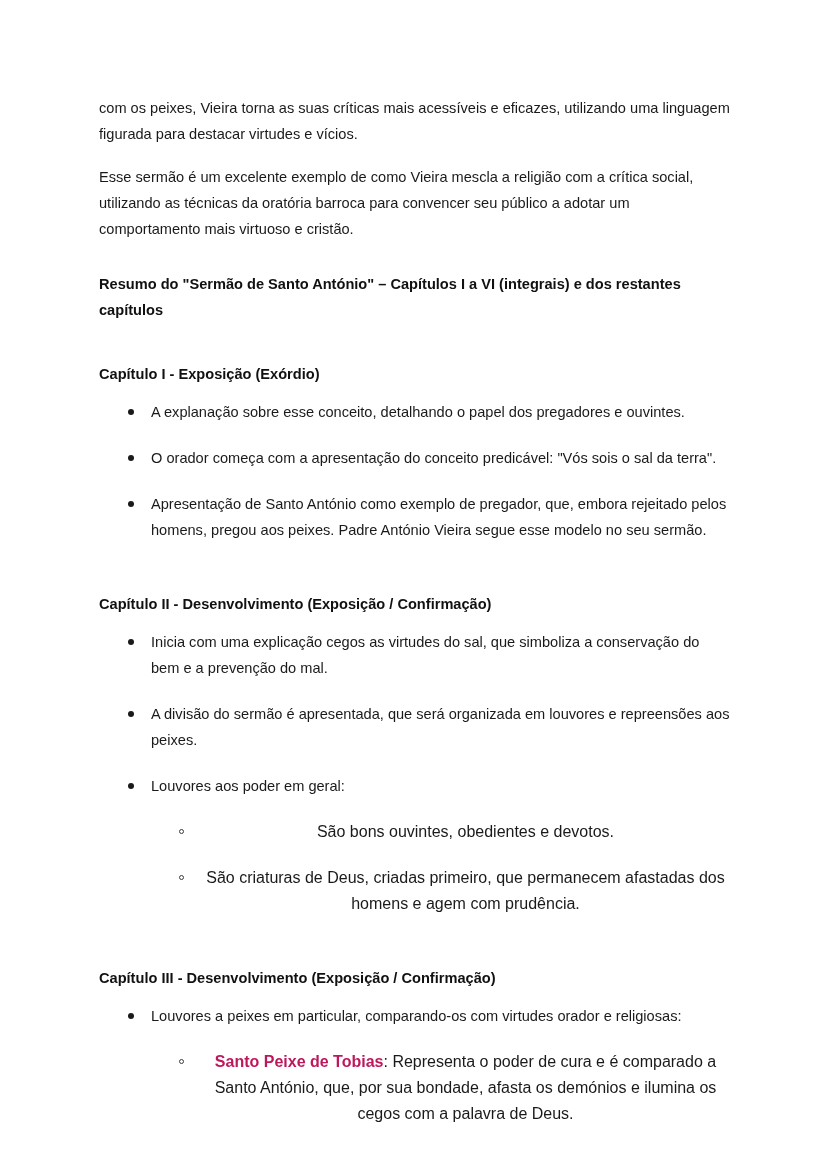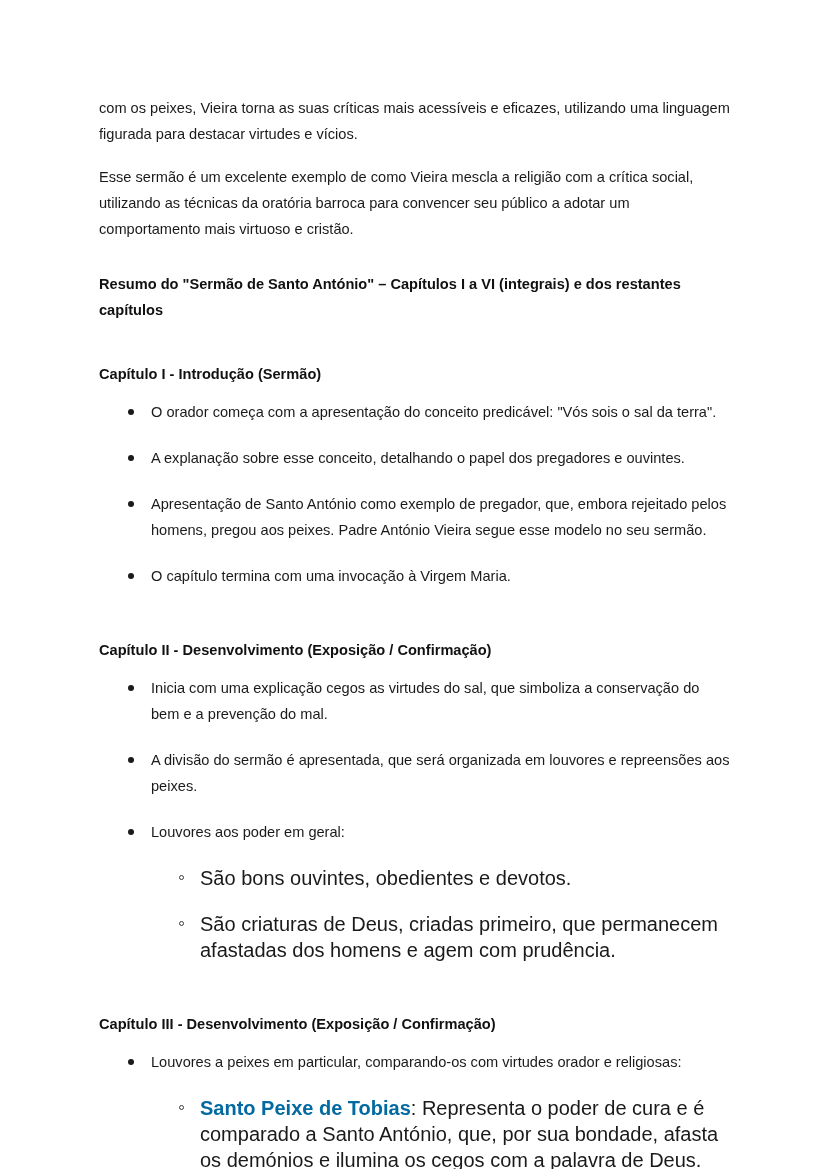--- a/index.html
+++ b/index.html
@@ -77,23 +77,24 @@
   
   ul.sublist {
     list-style: none;
     margin: 20px 0 0 0;
     padding: 0;
   }
   ul.sublist > li.subitem {
     position: relative;
     margin: 0 0 20px 0;
     padding-left: 49px;
-    font-size: 20px;
-    line-height: 26px;
-    color: #1a1a1a;
+    font-size: 16px;
+    line-height: 26px;
+    color: #1a1a1a;
+    text-align: center;
   }
   ul.sublist > li.subitem:last-child {
     margin-bottom: 0;
   }
   ul.sublist > li.subitem > .bullet-circle {
     position: absolute;
     left: 28px;
     top: 10px;
     width: 5px;
     height: 5px;
@@ -103,61 +104,57 @@
     box-sizing: border-box;
   }
 
   
   li.item.has-sublist {
     margin-bottom: 0;
   }
 
   .bold-run {
     font-weight: bold;
-    color: #0369a1;
+    color: #be185d;
   }
 
   .block-gap-sm { height: 12px; }
   .block-gap-md { height: 26px; }
   .block-gap-lg { height: 36px; }
 </style>
 </head>
 <body>
 
 <div class="page">
   <div class="doc-body">
 
     <p class="para">com os peixes, Vieira torna as suas críticas mais acessíveis e eficazes, utilizando uma linguagem figurada para destacar virtudes e vícios.</p>
 
     <p class="para">Esse sermão é um excelente exemplo de como Vieira mescla a religião com a crítica social, utilizando as técnicas da oratória barroca para convencer seu público a adotar um comportamento mais virtuoso e cristão.</p>
 
     <h2 class="heading">Resumo do "Sermão de Santo António" – Capítulos I a VI (integrais) e dos restantes capítulos</h2>
 
     <div class="block-gap-md"></div>
 
-    <h2 class="heading">Capítulo I - Introdução (Sermão)</h2>
+    <h2 class="heading">Capítulo I - Exposição (Exórdio)</h2>
 
     <div class="block-gap-sm"></div>
 
     <ul class="list">
       <li class="item">
         <span class="bullet-disc"></span>
+        <span>A explanação sobre esse conceito, detalhando o papel dos pregadores e ouvintes.</span>
+      </li>
+      <li class="item">
+        <span class="bullet-disc"></span>
         <span>O orador começa com a apresentação do conceito predicável: "Vós sois o sal da terra".</span>
       </li>
       <li class="item">
         <span class="bullet-disc"></span>
-        <span>A explanação sobre esse conceito, detalhando o papel dos pregadores e ouvintes.</span>
-      </li>
-      <li class="item">
-        <span class="bullet-disc"></span>
         <span>Apresentação de Santo António como exemplo de pregador, que, embora rejeitado pelos homens, pregou aos peixes. Padre António Vieira segue esse modelo no seu sermão.</span>
-      </li>
-      <li class="item">
-        <span class="bullet-disc"></span>
-        <span>O capítulo termina com uma invocação à Virgem Maria.</span>
       </li>
     </ul>
 
     <div class="block-gap-lg"></div>
 
     <h2 class="heading">Capítulo II - Desenvolvimento (Exposição / Confirmação)</h2>
 
     <div class="block-gap-sm"></div>
 
     <ul class="list">

